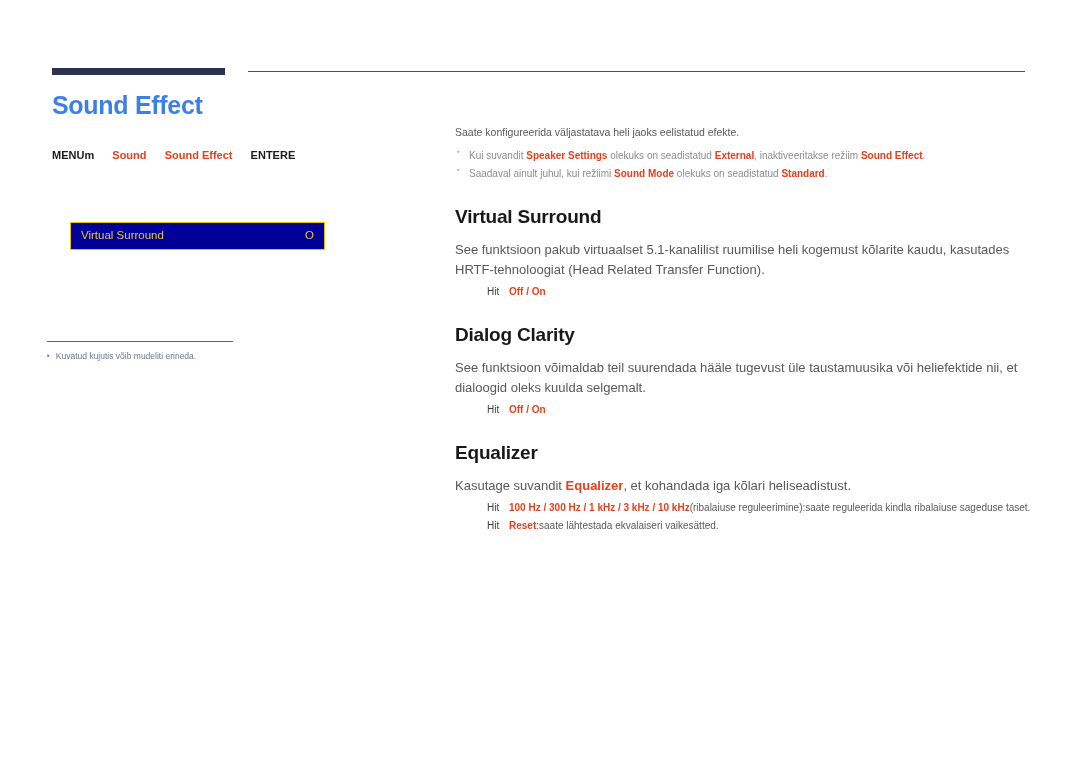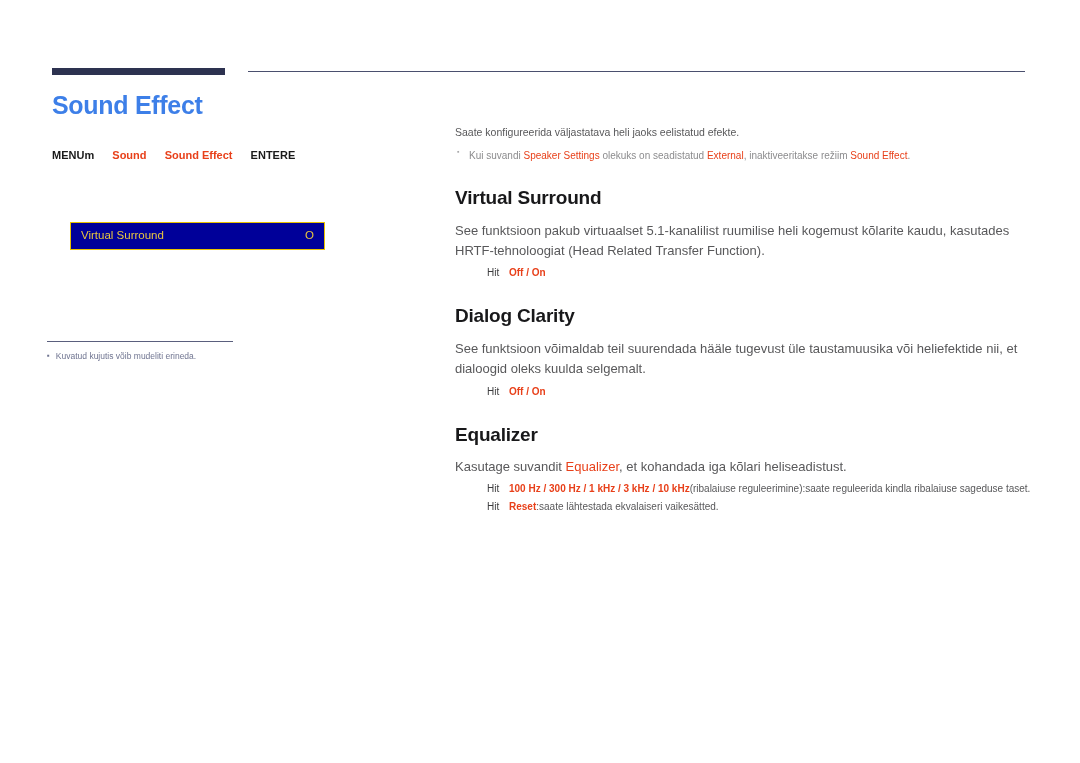--- a/index.html
+++ b/index.html
@@ -133,21 +133,21 @@
     line-height: 1.55;
     margin-bottom: 3px;
   }
   ul.bullets li::before {
     content: "\25AA";
     position: absolute;
     left: 2px; top: -1px;
     font-size: 7px;
     color: #a9a9ab;
   }
-  .hl { color: #e8401a; font-weight: normal; text-align: right; }
+  .hl { color: #e8401a; font-weight: bold; text-align: right; }
 
   h2.section {
     font-size: 19px;
     font-weight: bold;
     color: #18181a;
     margin: 24px 0 12px 0;
     letter-spacing: -0.2px;
     line-height: 1.15;
   }
 
@@ -216,21 +216,24 @@
     <span class="note-bullet">▪</span>
     <span>Kuvatud kujutis võib mudeliti erineda.</span>
   </div>
 
   <div class="right-col">
 
     <p class="intro">Saate konfigureerida väljastatava heli jaoks eelistatud efekte.</p>
 
     <ul class="bullets">
       <li>
-        <span>Kui suvandi </span><span class="hl">Speaker Settings</span><span> olekuks on seadistatud </span><span class="hl">External</span><span>, inaktiveeritakse režiim </span><span class="hl">Sound Effect</span><span>.</span>
+        <span>Kui suvandit </span><span class="hl">Speaker Settings</span><span> olekuks on seadistatud </span><span class="hl">External</span><span>, inaktiveeritakse režiim </span><span class="hl">Sound Effect</span><span>.</span>
+      </li>
+      <li>
+        <span>Saadaval ainult juhul, kui režiimi </span><span class="hl">Sound Mode</span><span> olekuks on seadistatud </span><span class="hl">Standard</span><span>.</span>
       </li>
     </ul>
 
     <h2 class="section">Virtual Surround</h2>
     <p class="body">See funktsioon pakub virtuaalset 5.1-kanalilist ruumilise heli kogemust kõlarite kaudu, kasutades HRTF-tehnoloogiat (Head Related Transfer Function).</p>
     <ul class="opts">
       <li>
         <span class="hit">Hit</span><span class="opt-name inline-opts">Off / On</span>
       </li>
     </ul>

